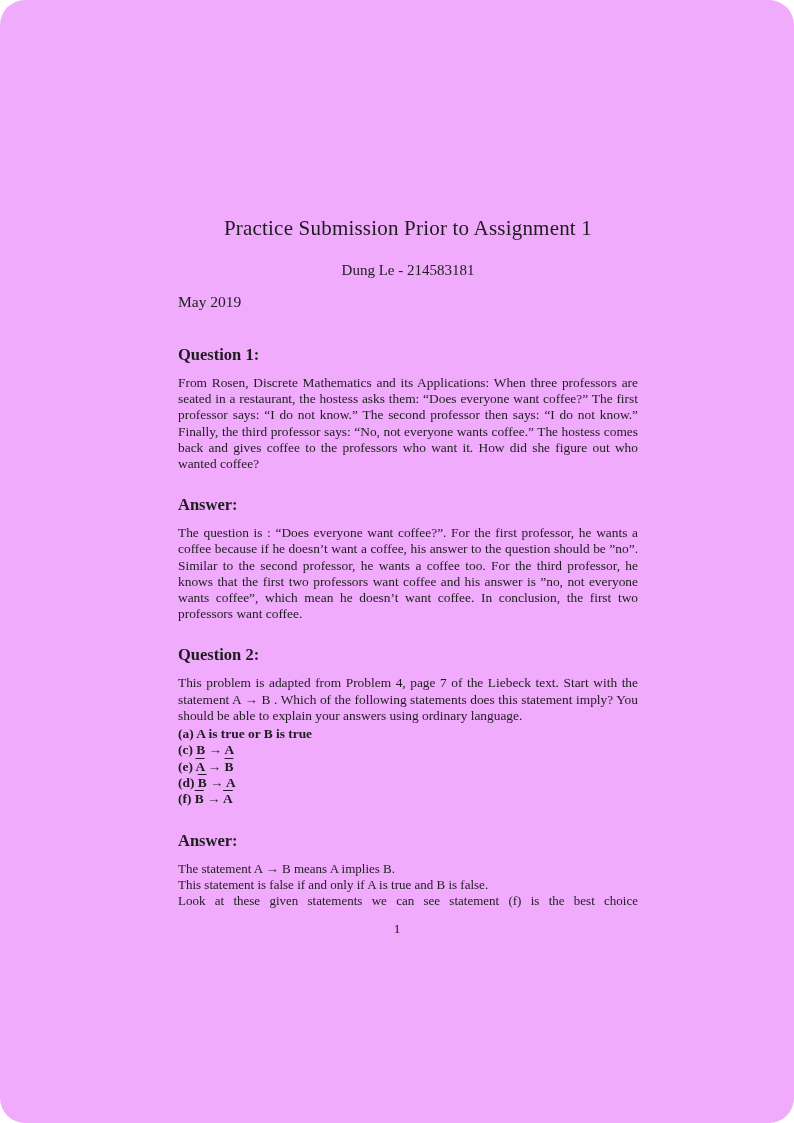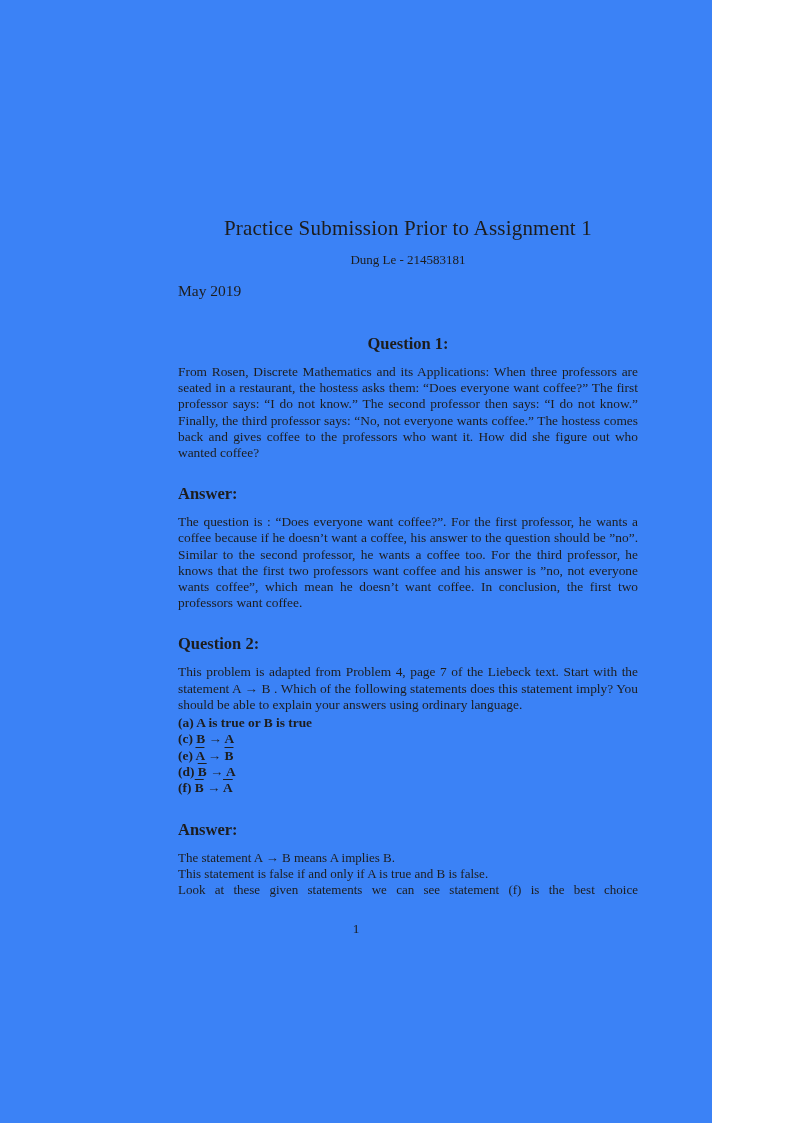--- a/index.html
+++ b/index.html
@@ -1,58 +1,59 @@
 <!DOCTYPE html>
 <html><head>
 <meta charset="utf-8">
 <style>
   * { margin: 0; padding: 0; box-sizing: border-box; }
   html, body { background: #ffffff; }
   .page {
     position: relative;
-    width: 712px;
+    width: 794px;
     height: 1123px;
-    background: #3b82f6;
+    background: #f0abfc;
     font-family: "Liberation Serif", "DejaVu Serif", serif;
     color: #1d1d1d;
     overflow: hidden;
+    border-radius: 25px;
   }
   .content {
     position: absolute;
     left: 178px;
     top: 0;
     width: 460px;
     padding-top: 215px;
   }
   .doc-title {
     font-size: 21px;
     font-weight: normal;
     text-align: center;
     line-height: 27px;
     letter-spacing: 0.2px;
   }
   .doc-author {
-    margin-top: 8px;
-    font-size: 13px;
+    margin-top: 19px;
+    font-size: 15px;
     text-align: center;
     line-height: 19px;
   }
   .doc-date {
     margin-top: 12px;
     font-size: 15.5px;
     line-height: 19px;
   }
   .sec-heading {
     font-size: 16.5px;
     font-weight: bold;
     margin-top: 22px;
     margin-bottom: 10px;
     line-height: 21px;
   }
-  .sec-heading.first { margin-top: 33px; text-align: center; }
+  .sec-heading.first { margin-top: 33px; }
   .body-par {
     font-size: 13.4px;
     line-height: 16.2px;
     text-align: justify;
   }
   .options { margin-top: 2px; font-weight: bold; }
   .opt {
     font-size: 13.4px;
     line-height: 16.3px;
     white-space: nowrap;

